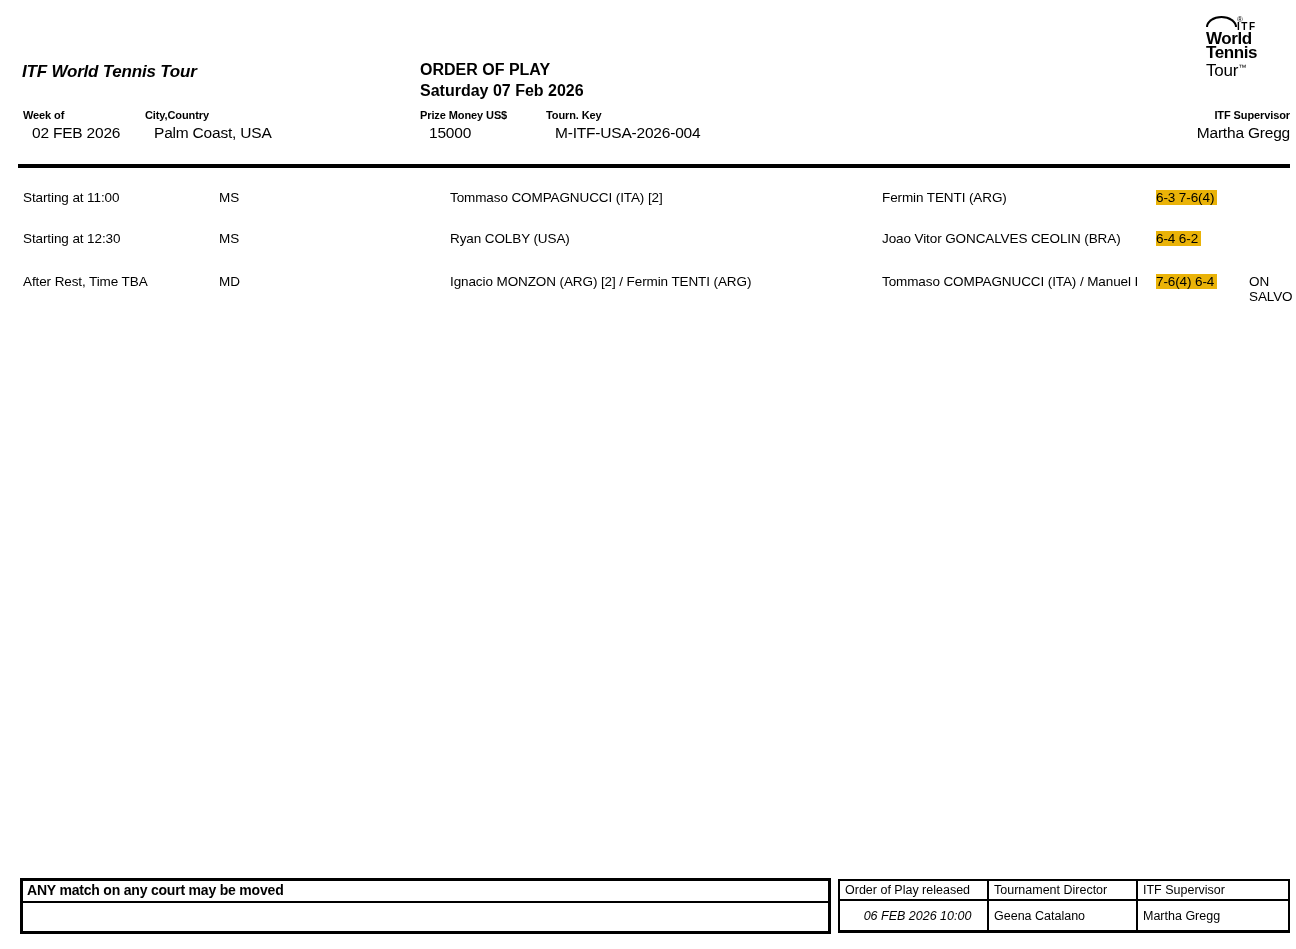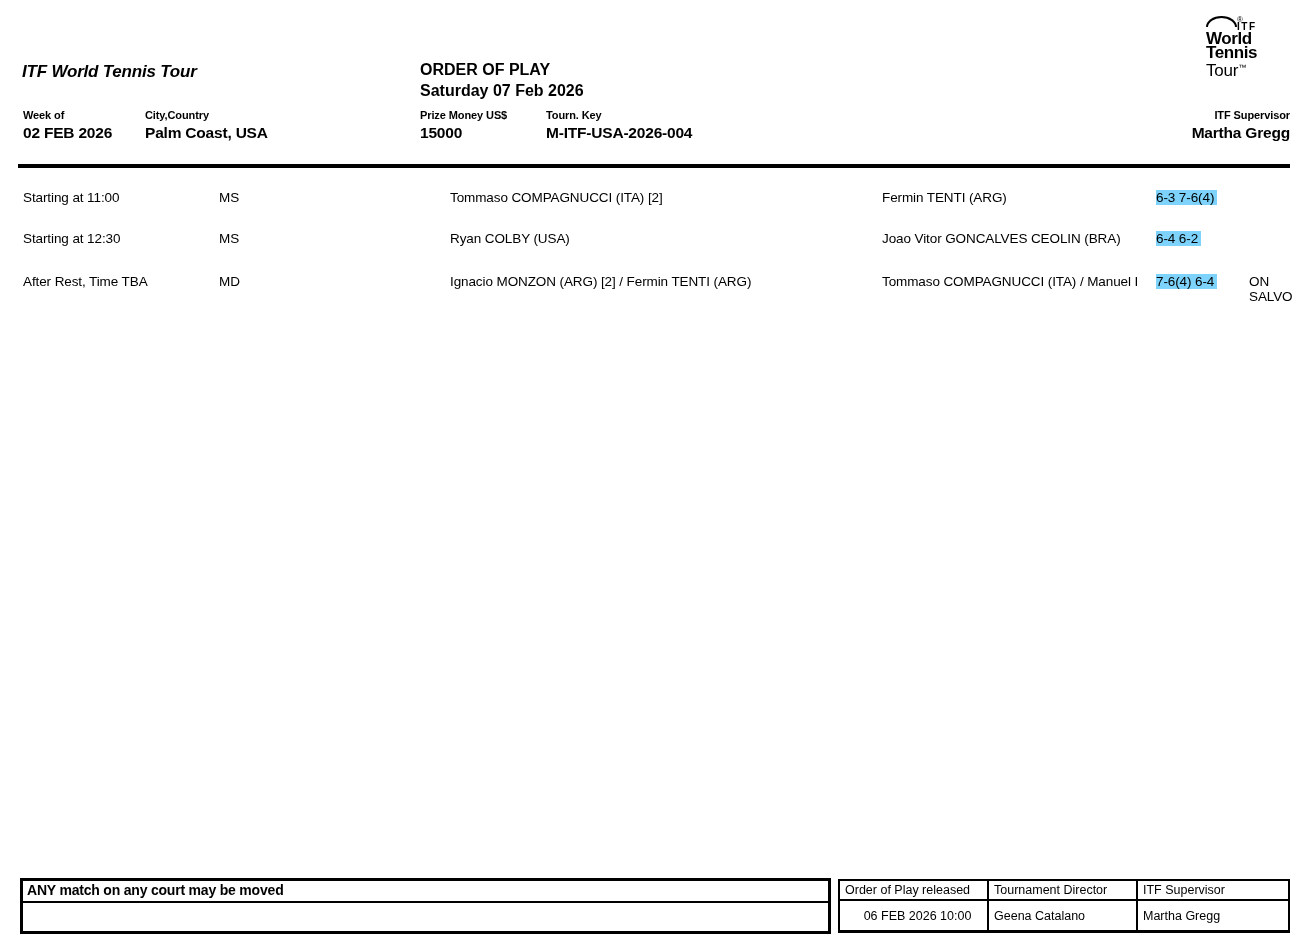--- a/index.html
+++ b/index.html
@@ -8,21 +8,21 @@
     font-family:"Liberation Sans","DejaVu Sans",sans-serif;color:#000;overflow:hidden;
   }
   .abs{position:absolute;white-space:nowrap;}
 
   
   .title{left:22px;top:22px;font-size:25px;font-weight:bold;letter-spacing:-0.3px;}
   .subtitle{left:22px;top:62px;font-size:17px;font-style:italic;font-weight:600;letter-spacing:-0.2px;}
   .oop{left:420px;top:61px;font-size:16px;font-weight:bold;}
   .oop-date{left:420px;top:82px;font-size:16px;font-weight:bold;}
   .lbl{font-size:11px;font-weight:bold;letter-spacing:-0.1px;}
-  .val{font-size:15.5px;font-weight:bold;letter-spacing:-0.2px;}
+  .val{font-size:15.5px;font-weight:normal;letter-spacing:-0.2px;margin-left:9px;}
   .lbl-row{top:109px;}
   .val-row{top:124px;}
   .x-week{left:23px;} .x-city{left:145px;} .x-prize{left:420px;} .x-key{left:546px;}
   .right-align{right:6px;text-align:right;}
 
   
   .logo{position:absolute;left:1206px;top:16px;width:90px;}
   .logo-itf-row{position:relative;height:16px;width:40px;}
   .logo-arc{position:absolute;left:0;top:0;width:27px;height:9px;border:2px solid #000;border-bottom:none;border-radius:100% 100% 0 0/200% 200% 0 0;}
   .logo-itf{position:absolute;left:3px;top:5px;font-size:10px;font-weight:bold;letter-spacing:1.5px;margin-left:28px;}
@@ -33,34 +33,34 @@
 
   
   .rule{position:absolute;left:18px;top:164px;width:1272px;height:4px;background:#000;}
 
   
   .match-row{position:absolute;left:0;width:1296px;height:17px;font-size:13.5px;letter-spacing:-0.1px;}
   .m-time{position:absolute;left:23px;}
   .m-cat{position:absolute;left:219px;}
   .m-side1{position:absolute;left:450px;font-weight:normal;}
   .m-side2{position:absolute;left:882px;max-width:272px;overflow:hidden;}
-  .m-score{position:absolute;left:1156px;background:#7dd3fc;z-index:2;padding-right:3px;}
+  .m-score{position:absolute;left:1156px;background:#eab308;z-index:2;padding-right:3px;}
   .m-tail{position:absolute;left:1249px;z-index:1;}
 
   
   .foot-left{position:absolute;left:20px;top:878px;width:811px;height:56px;border:3px solid #000;box-sizing:border-box;}
   .foot-left-head{height:19px;border-bottom:2px solid #000;font-size:14px;font-weight:bold;padding:1px 0 0 4px;letter-spacing:-0.2px;}
   .foot-right{position:absolute;left:838px;top:879px;width:452px;height:54px;border:2px solid #000;border-bottom-width:3px;box-sizing:border-box;display:flex;}
   .fr-col{box-sizing:border-box;height:100%;display:flex;flex-direction:column;}
   .fr-col1{width:147px;}
   .fr-col2{width:149px;border-left:2px solid #000;}
   .fr-col3{flex:1;border-left:2px solid #000;}
   .fr-head{height:20px;border-bottom:2px solid #000;font-size:12.5px;padding:2px 0 0 5px;box-sizing:border-box;white-space:nowrap;overflow:hidden;}
   .fr-val{flex:1;display:flex;align-items:center;font-size:12.5px;padding-left:5px;white-space:nowrap;}
-  .fr-val.center{justify-content:center;padding-left:8px;}
+  .fr-val.center{justify-content:center;padding-left:8px;font-style:italic;}
 </style>
 </head>
 <body>
 
 <div id="page">
 
   <div class="abs subtitle">ITF World Tennis Tour</div>
 
   <div class="abs oop">ORDER OF PLAY</div>
   <div class="abs oop-date">Saturday 07 Feb 2026</div>

